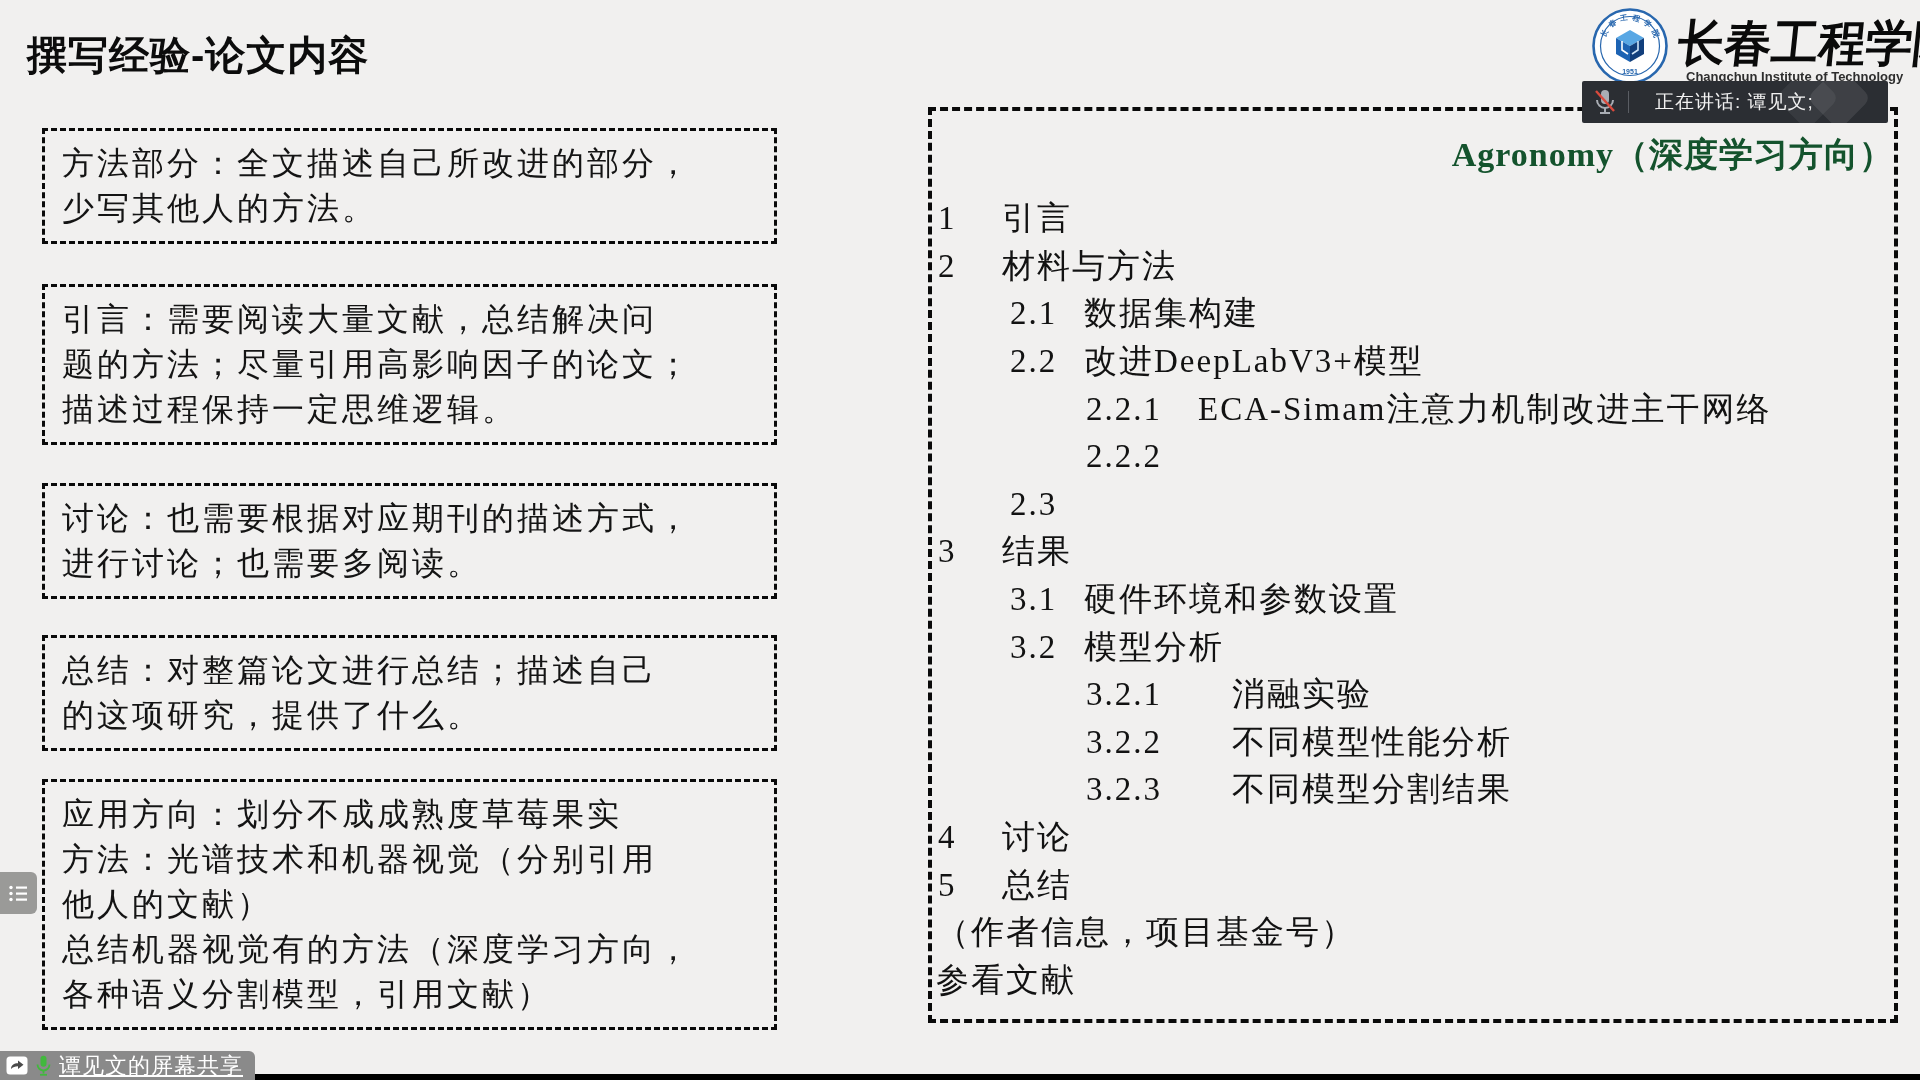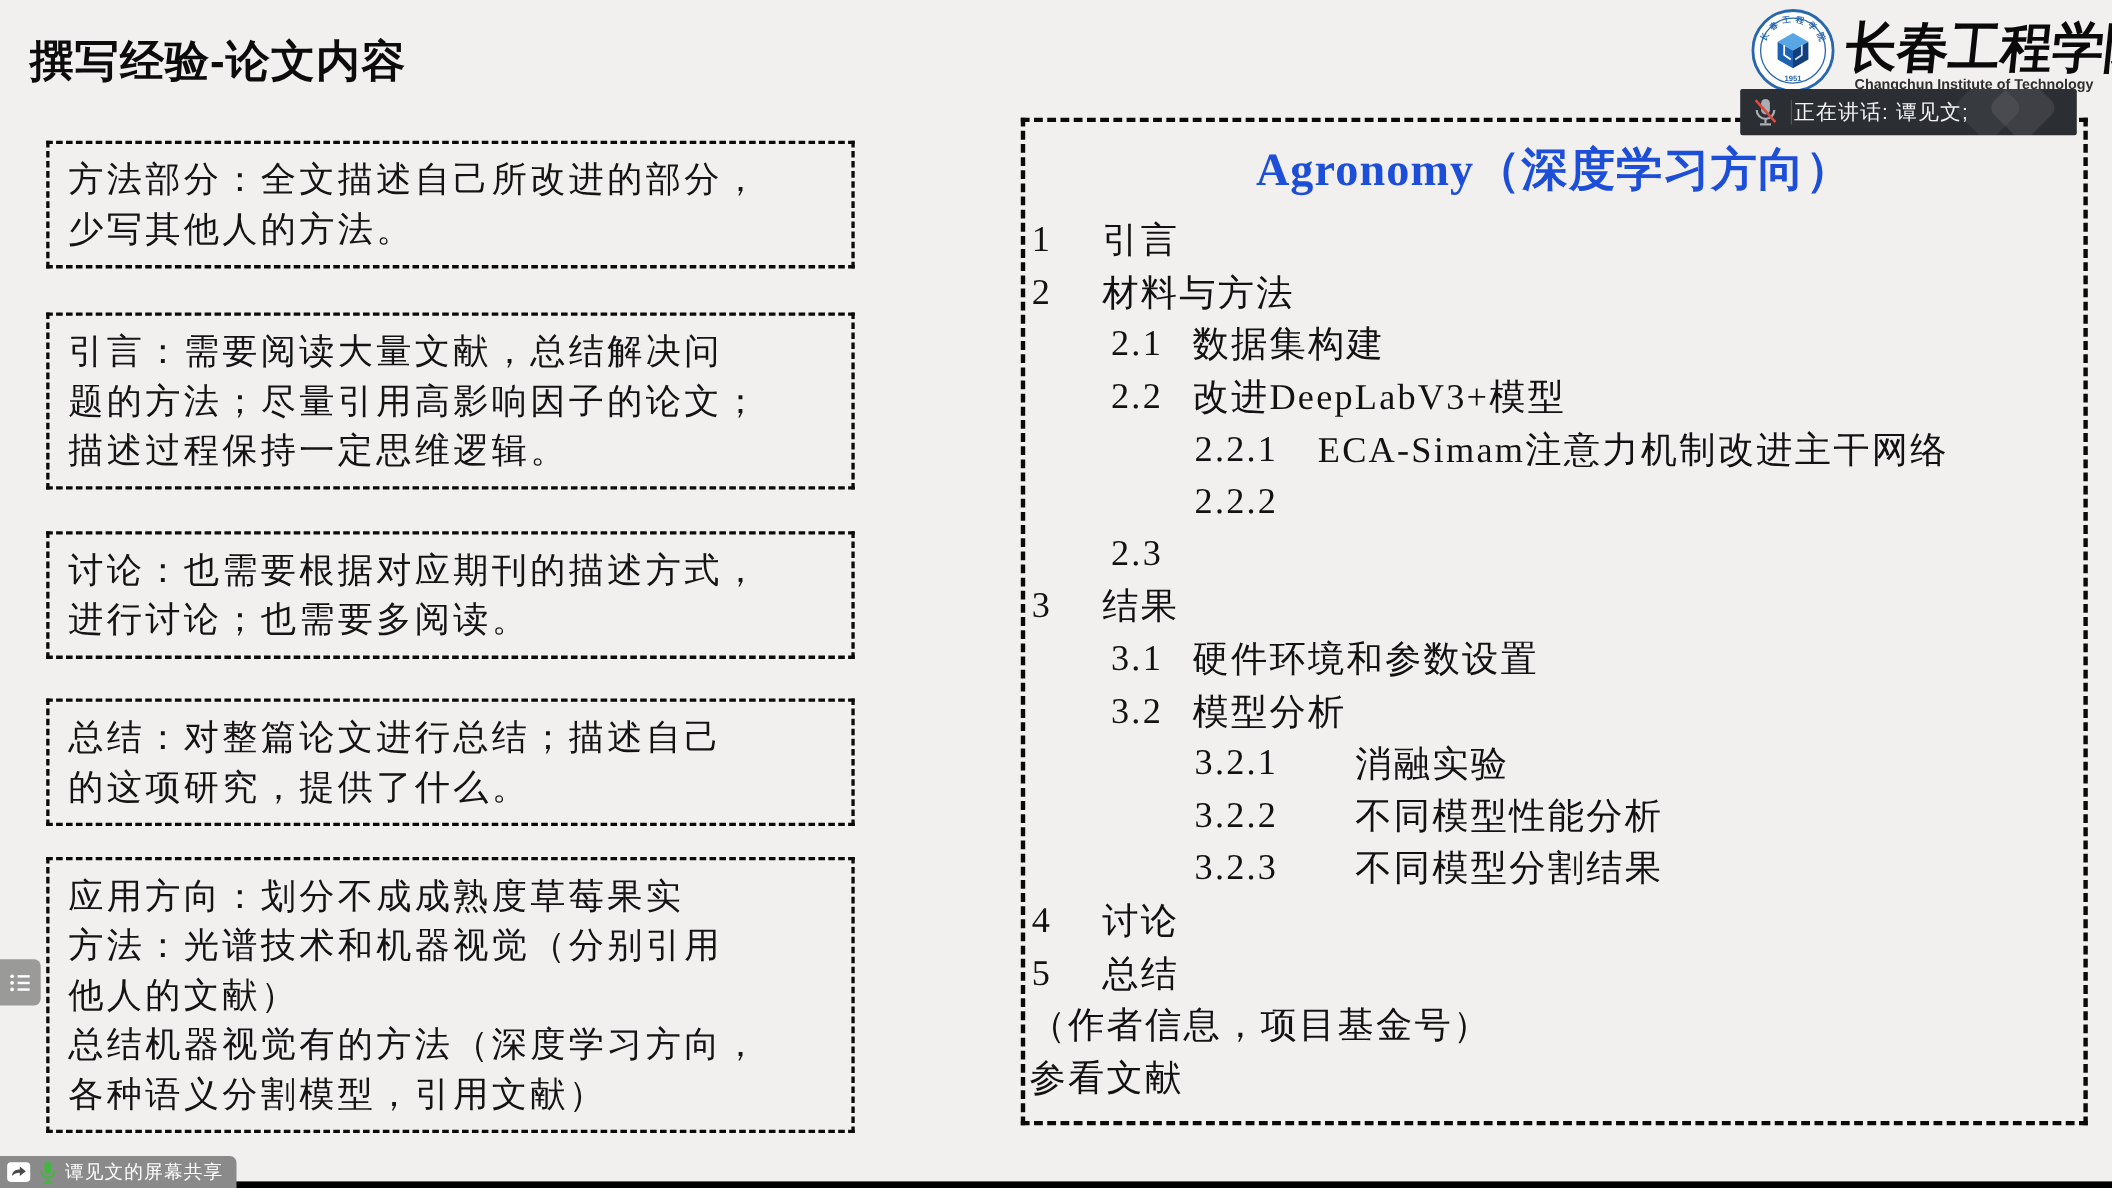--- a/index.html
+++ b/index.html
@@ -30,23 +30,23 @@
     font-family:"Liberation Serif","DejaVu Serif",serif;
     font-size:32px;line-height:45px;color:#141414;
     letter-spacing:3px;white-space:pre-line;
   }
   
   .outline-box{
     position:absolute;left:928px;top:107px;width:970px;height:916px;
     box-sizing:border-box;border:4px dashed #0a0a0a;
   }
   .outline-title{
-    margin-top:12px;height:64px;line-height:64px;text-align:center;
+    margin-top:12px;height:64px;line-height:64px;text-align:right;
     font-family:"Liberation Serif","DejaVu Serif",serif;
-    font-size:42px;font-weight:700;color:#1d4ed8;letter-spacing:1px;
+    font-size:34px;font-weight:700;color:#14532d;letter-spacing:1px;
   }
   .outline-list{margin-top:8px;}
   .orow{
     display:flex;align-items:center;height:47.6px;
     font-family:"Liberation Serif","DejaVu Serif",serif;
     font-size:33px;color:#121212;letter-spacing:2px;
   }
   .orow .num{flex:0 0 auto;}
   .orow .lbl{flex:0 0 auto;text-align:right;}
   .lvl1{padding-left:6px;}  .lvl1 .num{width:64px;}
@@ -70,40 +70,40 @@
   }
   
   .toast{
     position:absolute;left:1582px;top:81px;width:306px;height:42px;
     background:#2b2e33;border-radius:2px;display:flex;align-items:center;
     overflow:hidden;z-index:30;
   }
   .toast .mic-wrap{width:46px;display:flex;justify-content:center;align-items:center;}
   .toast .divider{width:1px;height:22px;background:#5a5d63;}
   .toast .toast-text{
-    margin-left:2px;color:#f2f2f2;font-size:19px;letter-spacing:1px;white-space:nowrap;
+    margin-left:26px;color:#f2f2f2;font-size:19px;letter-spacing:1px;white-space:nowrap;
   }
   .toast .wm{position:absolute;top:-6px;width:46px;height:46px;border-radius:9px;
     background:rgba(255,255,255,0.06);transform:rotate(45deg);}
   .toast .wm1{right:58px;}
   .toast .wm2{right:26px;background:rgba(255,255,255,0.09);}
   
   .side-handle{
     position:absolute;left:0;top:872px;width:37px;height:42px;
     background:#9a9a98;border-radius:0 6px 6px 0;
     display:flex;align-items:center;justify-content:center;cursor:pointer;z-index:20;
   }
   
   .bottom-bar{position:absolute;left:0;top:1074px;width:1920px;height:6px;background:#000;z-index:10;}
   .share-label{
     position:absolute;left:0;top:1051px;height:29px;padding:0 12px 0 6px;
     background:#8a8a8a;border-radius:0 6px 0 0;
     display:flex;align-items:center;gap:7px;z-index:20;
   }
-  .share-label .share-text{color:#fff;font-size:17px;letter-spacing:1px;white-space:nowrap;}
+  .share-label .share-text{color:#fff;font-size:22px;letter-spacing:1px;white-space:nowrap;text-decoration:underline;}
 </style>
 </head>
 <body>
 
 <div class="slide-title">撰写经验-论文内容</div>
 
 <div class="left-col">
 
     <div class="note-box">
       <div class="note-text">方法部分：全文描述自己所改进的部分，

